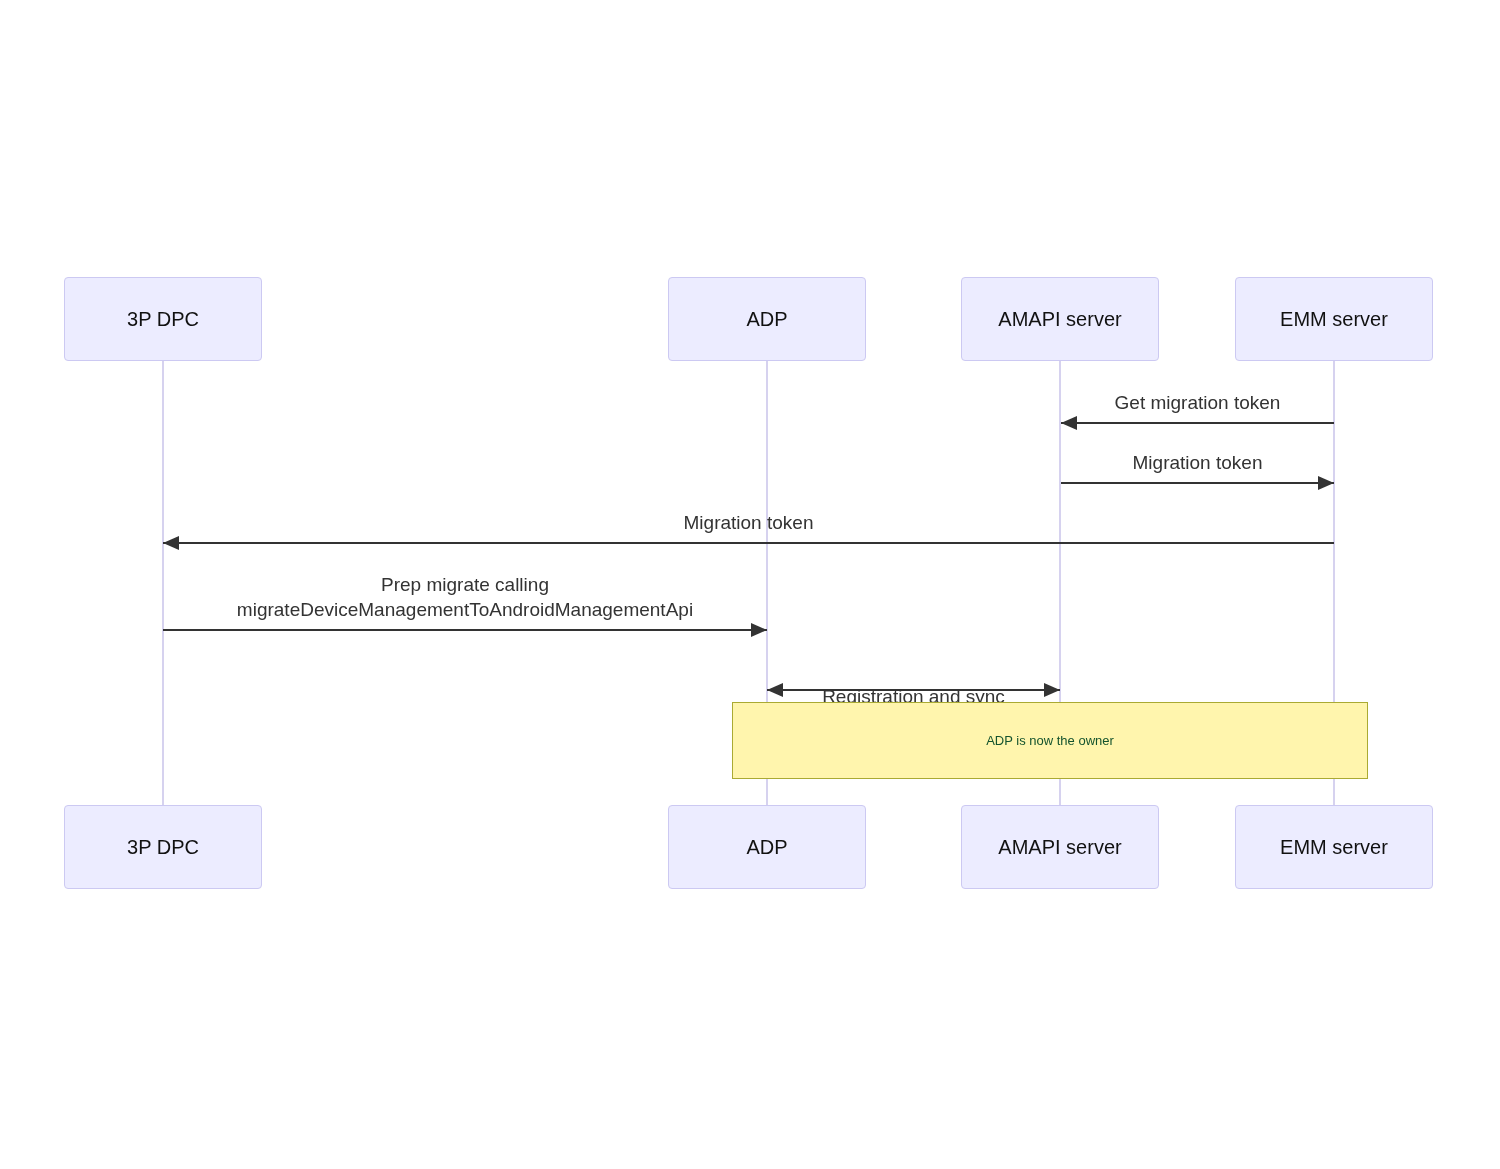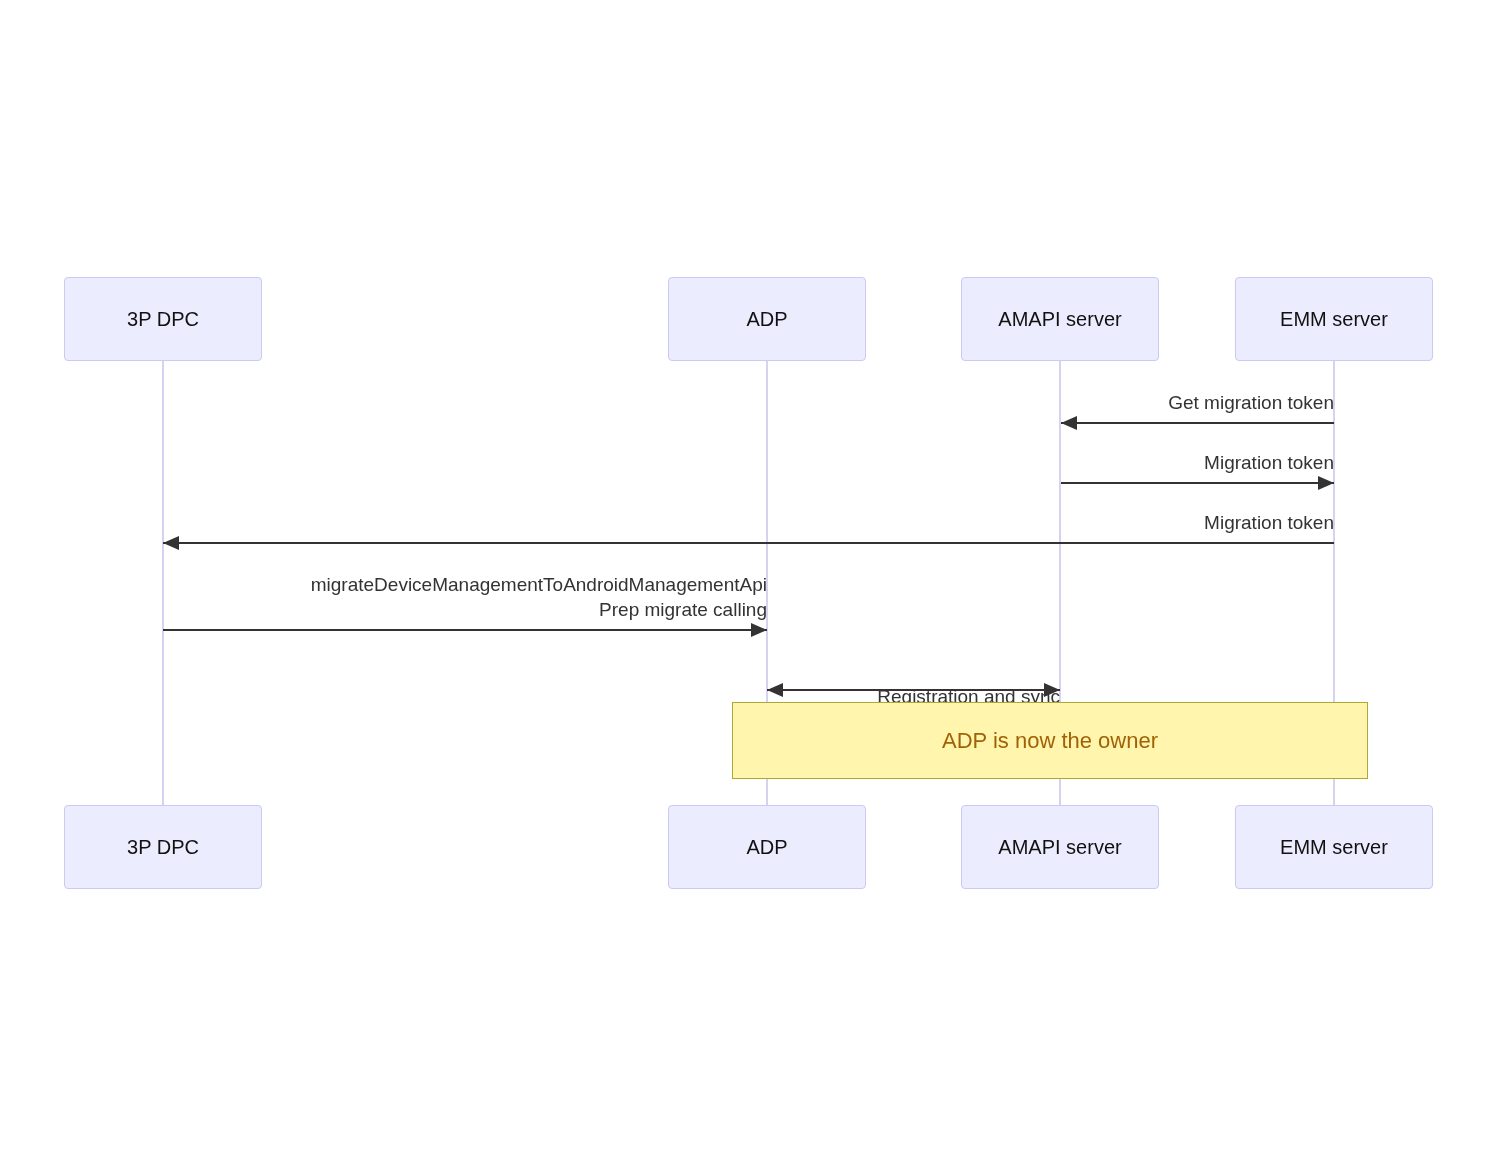--- a/index.html
+++ b/index.html
@@ -31,21 +31,21 @@
     border-radius: 4px;
     display: flex;
     align-items: center;
     justify-content: center;
     font-size: 20px;
     color: #111111;
   }
 
   .msg-label {
     position: absolute;
-    text-align: right;
+    text-align: center;
     font-size: 19px;
     line-height: 25px;
     color: var(--text, #333333);
     white-space: nowrap;
   }
 
   .msg-line {
     position: absolute;
     height: 2px;
     background: var(--arrow, #333333);
@@ -67,23 +67,23 @@
     top: 702px;
     width: 636px;
     height: 77px;
     background: var(--note-fill, #fff5ad);
     border: 1px solid var(--note-border, #aaaa33);
     display: flex;
     flex-direction: column;
     align-items: center;
     justify-content: center;
     text-align: center;
-    font-size: 22px;
+    font-size: 13px;
     line-height: 25px;
-    color: #a16207;
+    color: #14532d;
   }
 </style>
 </head>
 <body>
 
 <div class="canvas">
 
   <div class="lifeline" style="left:162px"></div>
   <div class="lifeline" style="left:766px"></div>
   <div class="lifeline" style="left:1059px"></div>
@@ -107,22 +107,22 @@
   </div>
 
   <div>
     <div class="msg-label" style="left:163px;width:1171px;top:510px">Migration token</div>
     <div class="msg-line" style="left:163px;width:1171px;top:542px"></div>
     <div class="arrowhead ah-left" style="left:163px;top:536px"></div>
   </div>
 
   <div>
     <div class="msg-label" style="left:163px;width:604px;top:572px">
+      <div>Prep migrate calling</div>
       <div>migrateDeviceManagementToAndroidManagementApi</div>
-      <div>Prep migrate calling</div>
     </div>
     <div class="msg-line" style="left:163px;width:604px;top:629px"></div>
     <div class="arrowhead ah-right" style="left:751px;top:623px"></div>
   </div>
 
   <div>
     <div class="msg-label" style="left:767px;width:293px;top:684px">Registration and sync</div>
     <div class="msg-line" style="left:767px;width:293px;top:689px"></div>
     <div class="arrowhead ah-left" style="left:767px;top:683px"></div>
     <div class="arrowhead ah-right" style="left:1044px;top:683px"></div>

